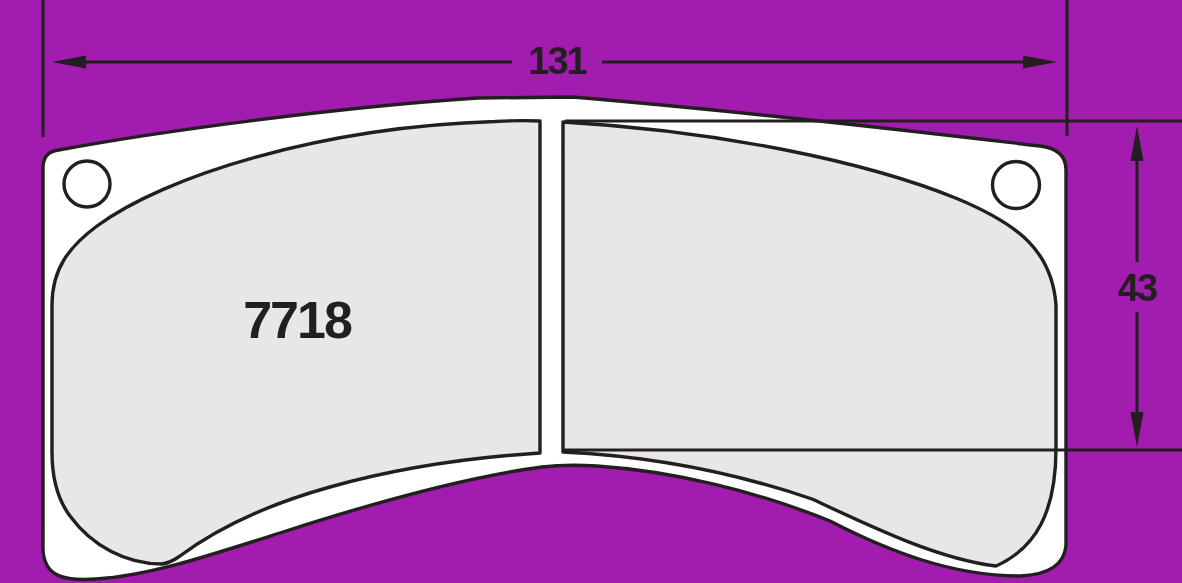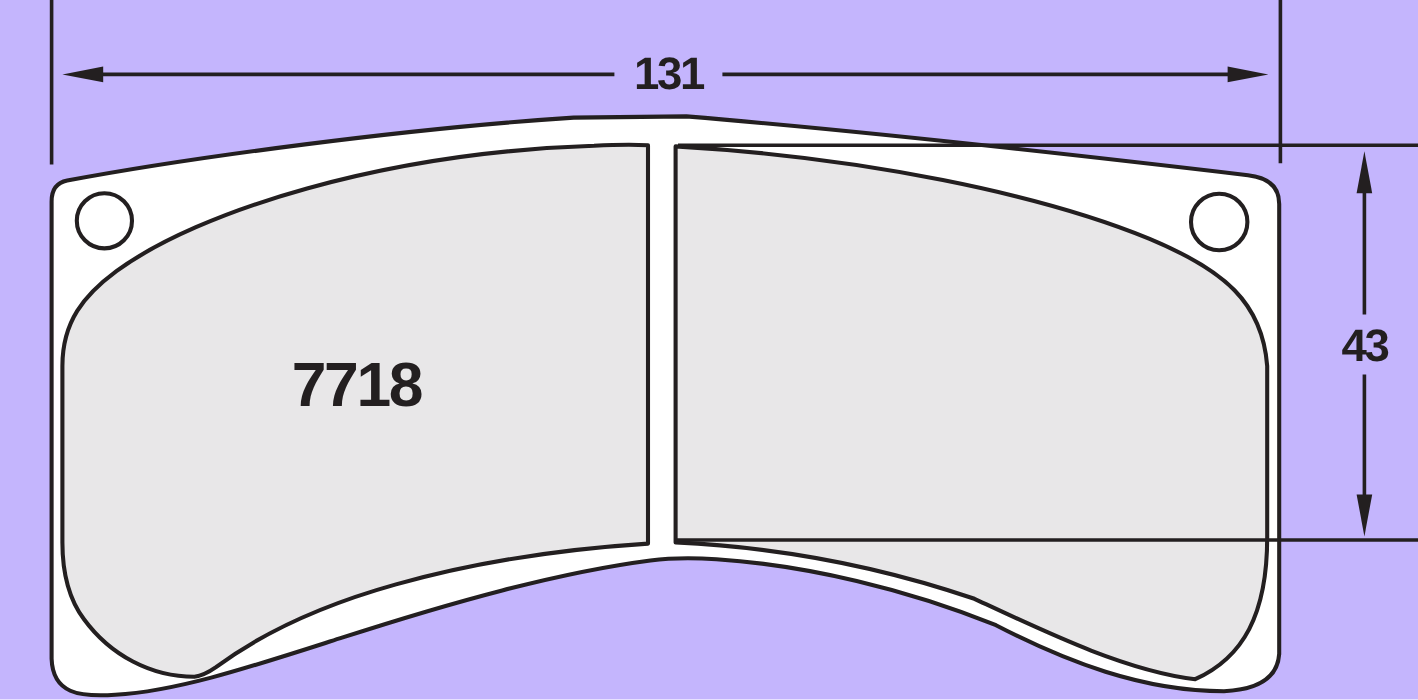--- a/index.html
+++ b/index.html
@@ -1,20 +1,20 @@
 <!DOCTYPE html>
 <html><head>
 <meta charset="utf-8">
 <style>
   html, body { margin: 0; padding: 0; background: #ffffff; }
   .canvas {
     position: relative;
     width: 1182px;
     height: 583px;
-    background: #c4b5fd;
+    background: #a21caf;
     overflow: hidden;
   }
   svg { display: block; }
   .dim-label {
     font-family: "Liberation Sans", sans-serif;
     font-weight: 700;
     font-size: 38px;
     letter-spacing: -2px;
   }
   .part-label {

